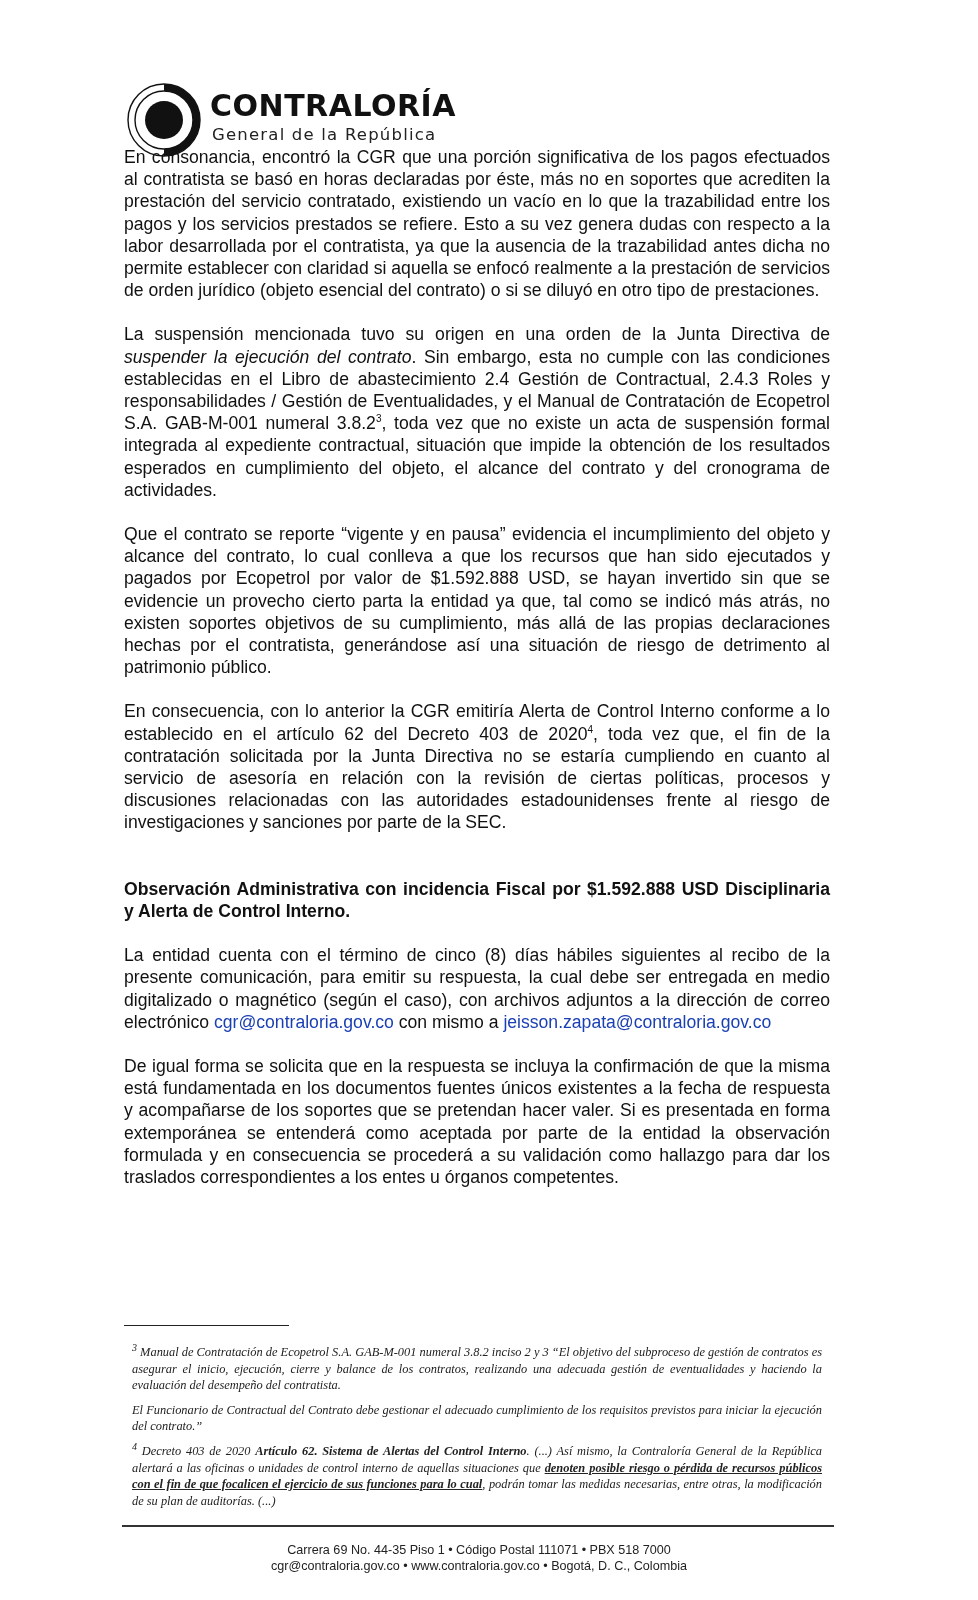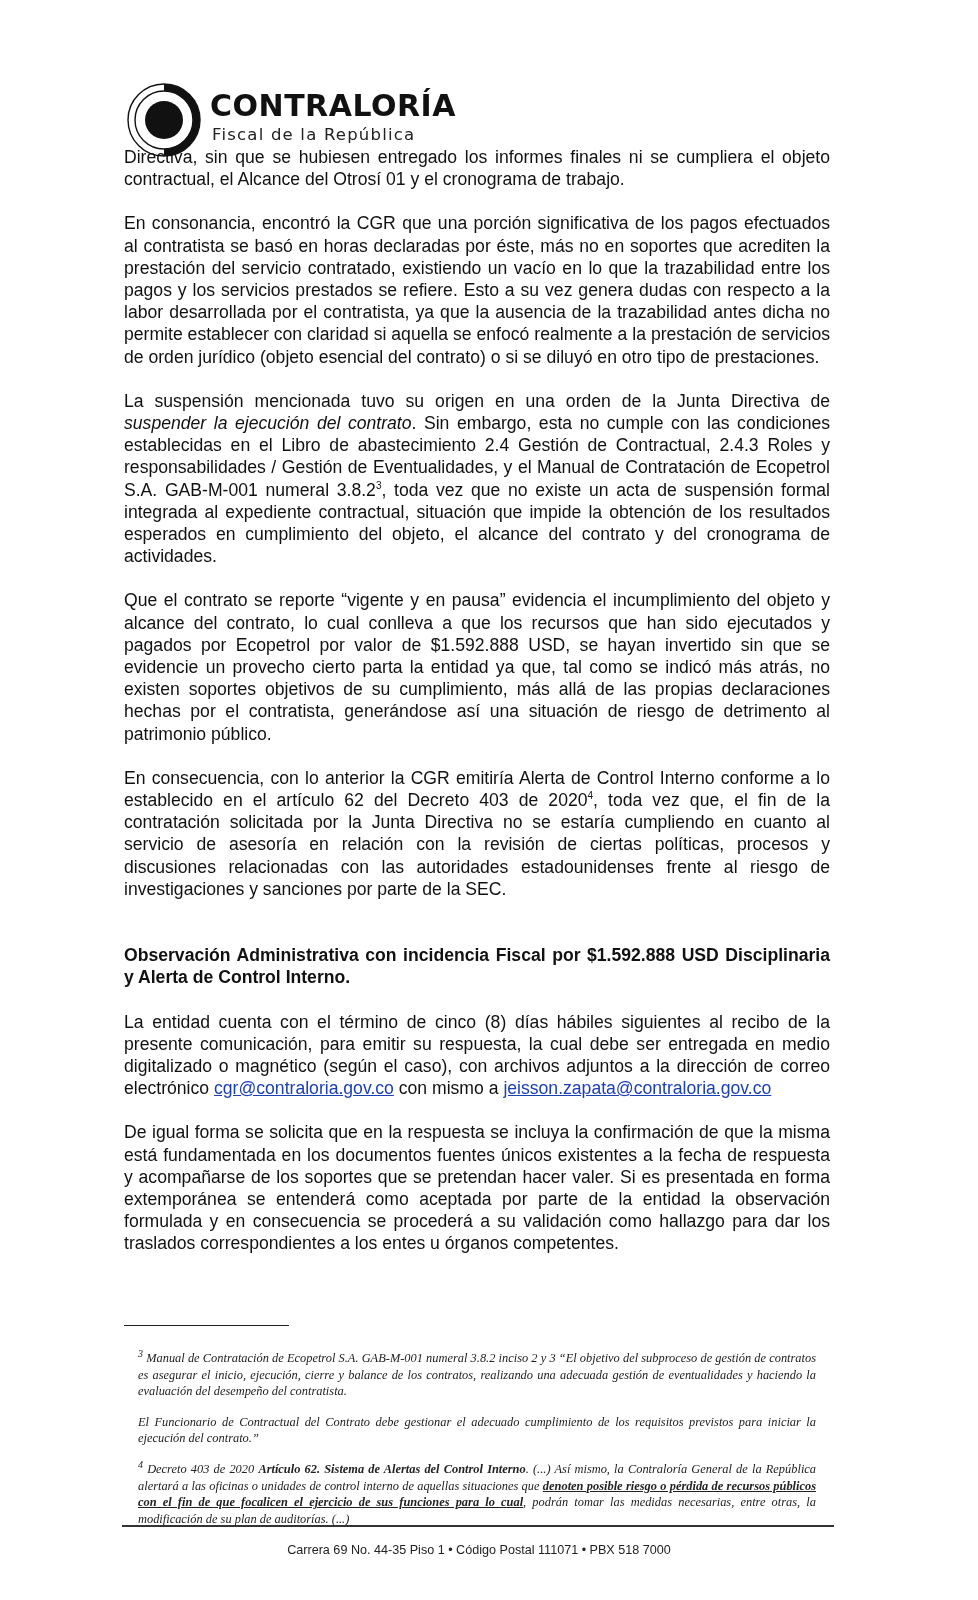--- a/index.html
+++ b/index.html
@@ -5,58 +5,58 @@
   html, body { margin: 0; padding: 0; background: #ffffff; }
   body { width: 978px; height: 1600px; position: relative; overflow: hidden; color: #111; }
   .logo { position: absolute; left: 124px; top: 36px; width: 330px; height: 80px; margin-top: 44px; }
   .logo svg { position: absolute; left: 0; top: 0; }
   .logo-title { position: absolute; left: 86px; top: 8px; font-family: "DejaVu Sans", sans-serif; font-weight: bold; font-size: 30px; letter-spacing: 0.5px; color: #111; }
   .logo-sub { position: absolute; left: 88px; top: 45px; font-family: "DejaVu Sans", sans-serif; font-size: 16.5px; letter-spacing: 1.2px; color: #222; }
   .body { position: absolute; left: 124px; top: 146px; width: 706px; font-family: "Liberation Sans", sans-serif; font-size: 17.6px; line-height: 22.2px; text-align: justify; }
   .body p { margin: 0 0 22px 0; }
   .body em { font-style: italic; }
   .body .heading { font-weight: bold; margin-top: 44px; }
-  .body a { color: #1a3fb3; text-decoration: underline; }
+  .body a { color: #1a3fb3; }
   sup { font-size: 10px; line-height: 0; vertical-align: super; }
   .fn-rule { position: absolute; left: 124px; top: 1325px; width: 165px; height: 1px; background: #222; }
   .footnotes { position: absolute; left: 124px; top: 1336px; width: 706px; font-family: "Liberation Serif", serif; font-style: italic; font-size: 12.4px; line-height: 16.6px; text-align: justify; color: #222; }
-  .footnotes p { margin: 14px; }
+  .footnotes p { margin: 8px; }
   .footnotes b { font-style: italic; }
   .footnotes u b { font-weight: bold; }
   .foot-rule { position: absolute; left: 122px; top: 1525px; width: 712px; height: 1.5px; background: #333; }
   .footer { position: absolute; left: 124px; top: 1542px; width: 710px; text-align: center; font-family: "Liberation Sans", sans-serif; font-size: 12.6px; line-height: 16px; color: #222; }
 </style>
 </head>
 <body>
 
 <div class="logo">
   <svg width="80" height="80" viewBox="0 0 80 80">
     <circle cx="40" cy="40" r="36" fill="none" stroke="#111" stroke-width="1.4"></circle>
     <circle cx="40" cy="40" r="29" fill="none" stroke="#111" stroke-width="1.4"></circle>
     <path d="M40 4 A36 36 0 0 1 40 76 L40 69 A29 29 0 0 0 40 11 Z" fill="#111"></path>
     <circle cx="40" cy="40" r="19" fill="#111"></circle>
   </svg>
   <div class="logo-title">CONTRALORÍA</div>
-  <div class="logo-sub">Fiscal de la República</div>
+  <div class="logo-sub">General de la República</div>
 </div>
 
 <div class="body">
-  <p>Directiva, sin que se hubiesen entregado los informes finales ni se cumpliera el objeto contractual, el Alcance del Otrosí 01 y el cronograma de trabajo.</p>
   <p>En consonancia, encontró la CGR que una porción significativa de los pagos efectuados al contratista se basó en horas declaradas por éste, más no en soportes que acrediten la prestación del servicio contratado, existiendo un vacío en lo que la trazabilidad entre los pagos y los servicios prestados se refiere. Esto a su vez genera dudas con respecto a la labor desarrollada por el contratista, ya que la ausencia de la trazabilidad antes dicha no permite establecer con claridad si aquella se enfocó realmente a la prestación de servicios de orden jurídico (objeto esencial del contrato) o si se diluyó en otro tipo de prestaciones.</p>
   <p><span>La suspensión mencionada tuvo su origen en una orden de la Junta Directiva de </span><em>suspender la ejecución del contrato</em><span>. Sin embargo, esta no cumple con las condiciones establecidas en el Libro de abastecimiento 2.4 Gestión de Contractual, 2.4.3 Roles y responsabilidades / Gestión de Eventualidades, y el Manual de Contratación de Ecopetrol S.A. GAB-M-001 numeral 3.8.2</span><sup>3</sup><span>, toda vez que no existe un acta de suspensión formal integrada al expediente contractual, situación que impide la obtención de los resultados esperados en cumplimiento del objeto, el alcance del contrato y del cronograma de actividades.</span></p>
   <p>Que el contrato se reporte “vigente y en pausa” evidencia el incumplimiento del objeto y alcance del contrato, lo cual conlleva a que los recursos que han sido ejecutados y pagados por Ecopetrol por valor de $1.592.888 USD, se hayan invertido sin que se evidencie un provecho cierto parta la entidad ya que, tal como se indicó más atrás, no existen soportes objetivos de su cumplimiento, más allá de las propias declaraciones hechas por el contratista, generándose así una situación de riesgo de detrimento al patrimonio público.</p>
   <p><span>En consecuencia, con lo anterior la CGR emitiría Alerta de Control Interno conforme a lo establecido en el artículo 62 del Decreto 403 de 2020</span><sup>4</sup><span>, toda vez que, el fin de la contratación solicitada por la Junta Directiva no se estaría cumpliendo en cuanto al servicio de asesoría en relación con la revisión de ciertas políticas, procesos y discusiones relacionadas con las autoridades estadounidenses frente al riesgo de investigaciones y sanciones por parte de la SEC.</span></p>
   <p class="heading">Observación Administrativa con incidencia Fiscal por $1.592.888 USD Disciplinaria y Alerta de Control Interno.</p>
   <p><span>La entidad cuenta con el término de cinco (8) días hábiles siguientes al recibo de la presente comunicación, para emitir su respuesta, la cual debe ser entregada en medio digitalizado o magnético (según el caso), con archivos adjuntos a la dirección de correo electrónico </span><a>cgr@contraloria.gov.co</a><span> con mismo a </span><a>jeisson.zapata@contraloria.gov.co</a></p>
   <p>De igual forma se solicita que en la respuesta se incluya la confirmación de que la misma está fundamentada en los documentos fuentes únicos existentes a la fecha de respuesta y acompañarse de los soportes que se pretendan hacer valer. Si es presentada en forma extemporánea se entenderá como aceptada por parte de la entidad la observación formulada y en consecuencia se procederá a su validación como hallazgo para dar los traslados correspondientes a los entes u órganos competentes.</p>
 </div>
 
 <div class="fn-rule"></div>
 <div class="footnotes">
   <p><sup>3</sup><span> Manual de Contratación de Ecopetrol S.A. GAB-M-001 numeral 3.8.2 inciso 2 y 3 “El objetivo del subproceso de gestión de contratos es asegurar el inicio, ejecución, cierre y balance de los contratos, realizando una adecuada gestión de eventualidades y haciendo la evaluación del desempeño del contratista.</span></p>
   <p>El Funcionario de Contractual del Contrato debe gestionar el adecuado cumplimiento de los requisitos previstos para iniciar la ejecución del contrato.”</p>
   <p><sup>4</sup><span> Decreto 403 de 2020 </span><b>Artículo 62. Sistema de Alertas del Control Interno</b><span>. (...) Así mismo, la Contraloría General de la República alertará a las oficinas o unidades de control interno de aquellas situaciones que </span><u><b>denoten posible riesgo o pérdida de recursos públicos con el fin de que focalicen el ejercicio de sus funciones para lo cual</b></u><span>, podrán tomar las medidas necesarias, entre otras, la modificación de su plan de auditorías. (...)</span></p>
 </div>
 
 <div class="foot-rule"></div>
 <div class="footer">
   <div>Carrera 69 No. 44-35 Piso 1 • Código Postal 111071 • PBX 518 7000</div>
+  <div>cgr@contraloria.gov.co • www.contraloria.gov.co • Bogotá, D. C., Colombia</div>
 </div>
 
 </body></html>

